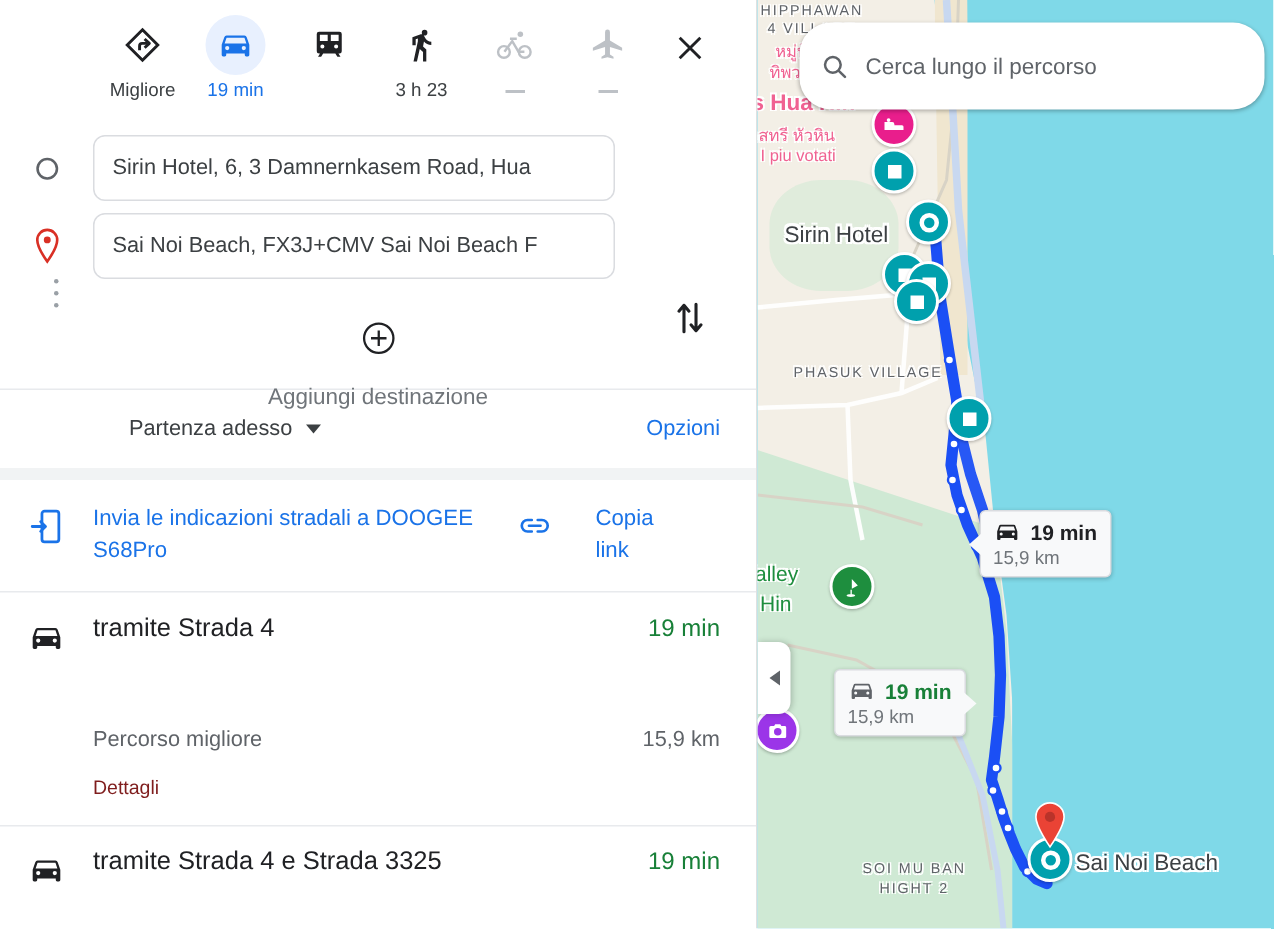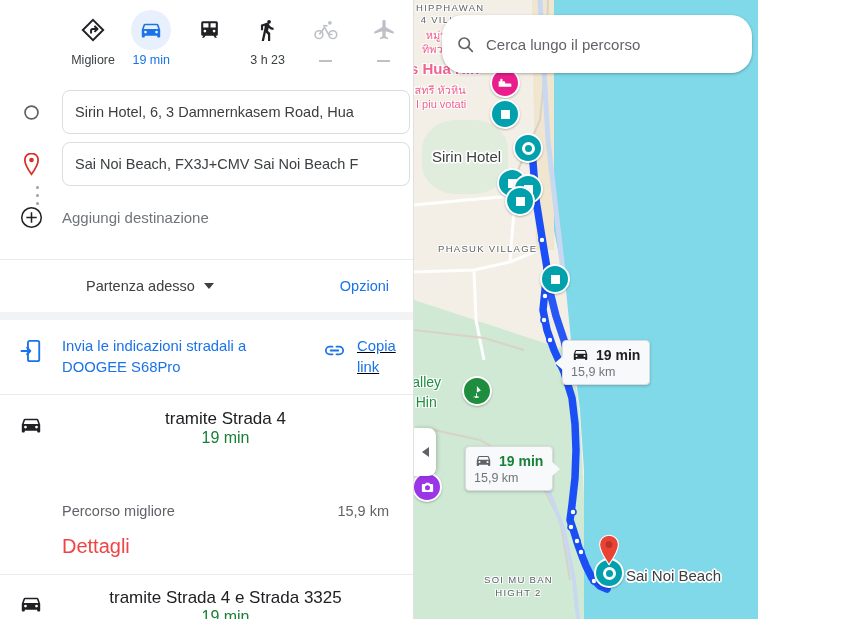--- a/index.html
+++ b/index.html
@@ -6,21 +6,21 @@
   html, body {
     width: 849px; height: 619px;
     overflow: hidden;
     font-family: "Liberation Sans", sans-serif;
     background: #fff;
   }
   #app { position: relative; width: 849px; height: 619px; display: flex; }
 
   
   .panel {
-    width: 414px; height: 619px;
+    width: 505px; height: 619px;
     background: #fff;
     position: relative;
     overflow: hidden;
     border-right: 1px solid #e0e0e0;
   }
 
   
   .modes {
     height: 79px;
     display: flex;
@@ -98,21 +98,21 @@
     display: flex; flex-direction: column; gap: 5px;
   }
   .ep-dots i { width: 3px; height: 3px; border-radius: 50%; background: #9aa0a6; display: block; }
   .swapbtn {
     position: absolute;
     left: 440px; top: 113px;
     width: 40px; height: 40px;
     display: flex; align-items: center; justify-content: center;
     cursor: pointer;
   }
-  .adddest { display: flex; align-items: center; height: 46px; margin-top: 4px; cursor: pointer; }
+  .adddest { display: flex; align-items: center; height: 46px; margin-top: 4px; cursor: pointer; flex-direction: column; }
   .adddest .lbl { font-size: 15px; color: #70757a; }
 
   .divider { height: 1px; background: #e8eaed; }
   .spacer-gray { height: 8px; background: #f1f3f4; }
 
   
   .departrow {
     height: 52px;
     display: flex; align-items: center;
     padding: 0 24px 0 86px;
@@ -137,43 +137,43 @@
     padding: 16px 0 16px 0;
     min-height: 74px;
   }
   .sendrow .sicon { flex: 0 0 62px; display: flex; justify-content: center; padding-top: 2px; }
   .sendtxt {
     font-size: 14.8px; color: #1a73e8;
     line-height: 1.42; width: 270px;
     cursor: pointer;
   }
   .copyblock {
-    display: flex; align-items: flex-start; gap: 10px;
-    margin-left: 12px; cursor: pointer; text-decoration: underline;
+    display: flex; align-items: flex-start; gap: 28px;
+    margin-left: 12px; cursor: pointer;
   }
   .copyblock .ctext {
     font-size: 14.8px; color: #1a73e8; line-height: 1.42; width: 56px;
   }
 
   
   .routerow {
     display: flex;
     padding: 14px 0 16px 0;
     position: relative;
     cursor: pointer;
   }
   .routerow .ricon { flex: 0 0 62px; display: flex; justify-content: center; padding-top: 3px; }
   .rbody { flex: 1; padding-right: 24px; }
-  .rline1 { display: flex; align-items: center; flex-direction: column; }
+  .rline1 { display: flex; align-items: flex-end; }
   .rtitle { font-size: 17px; color: #202124; font-weight: 400; flex: 1; }
   .rtime { font-size: 16px; color: #188038; font-weight: 400; }
   .rline2 { display: flex; align-items: baseline; margin-top: 8px; }
   .rsub { font-size: 14.5px; color: #5f6368; flex: 1; margin-top: 48px; }
   .rdist { font-size: 14.5px; color: #5f6368; }
-  .rdetails { font-size: 20px; color: #ef4444; margin-top: 16px; display: inline-block; }
+  .rdetails { font-size: 13px; color: #7f1d1d; margin-top: 16px; display: inline-block; }
 
   
   .map {
     width: 344px; height: 619px;
     position: relative;
     overflow: hidden;
     background: #7fd9e8;
   }
   .map-land {
     position: absolute; left: 0; top: 0;

